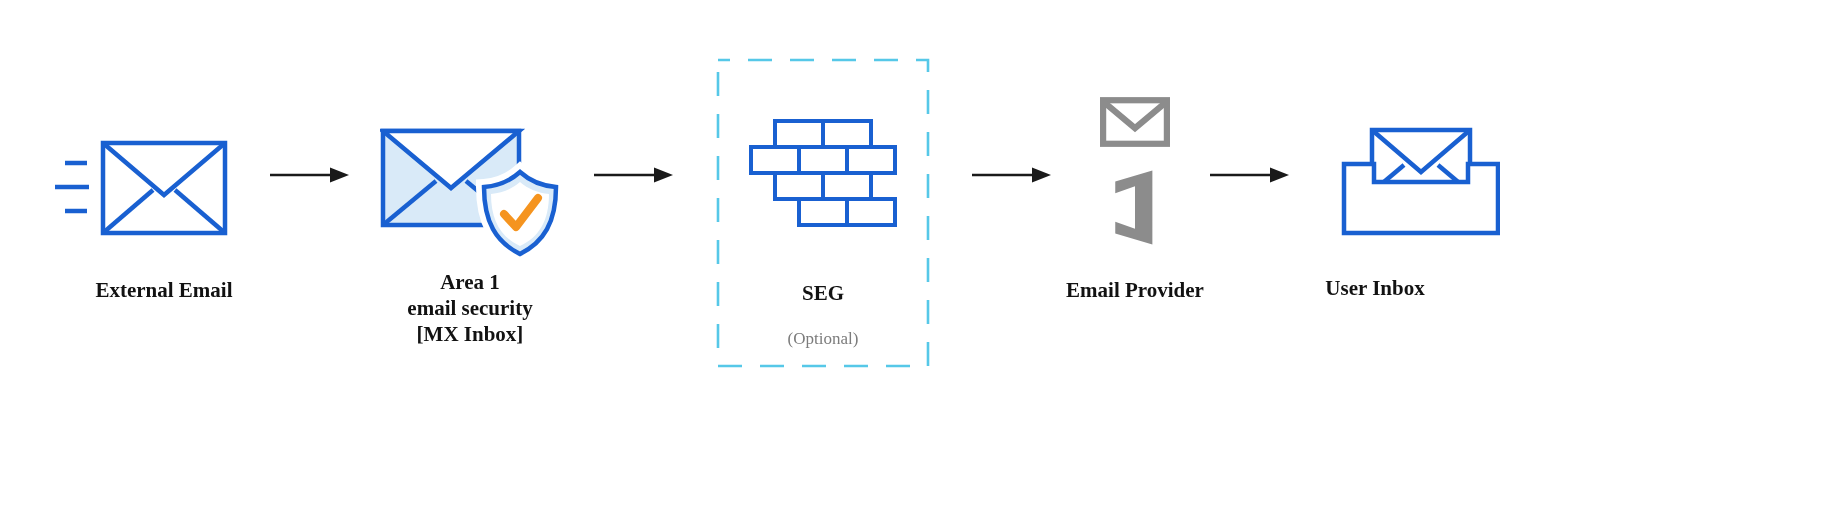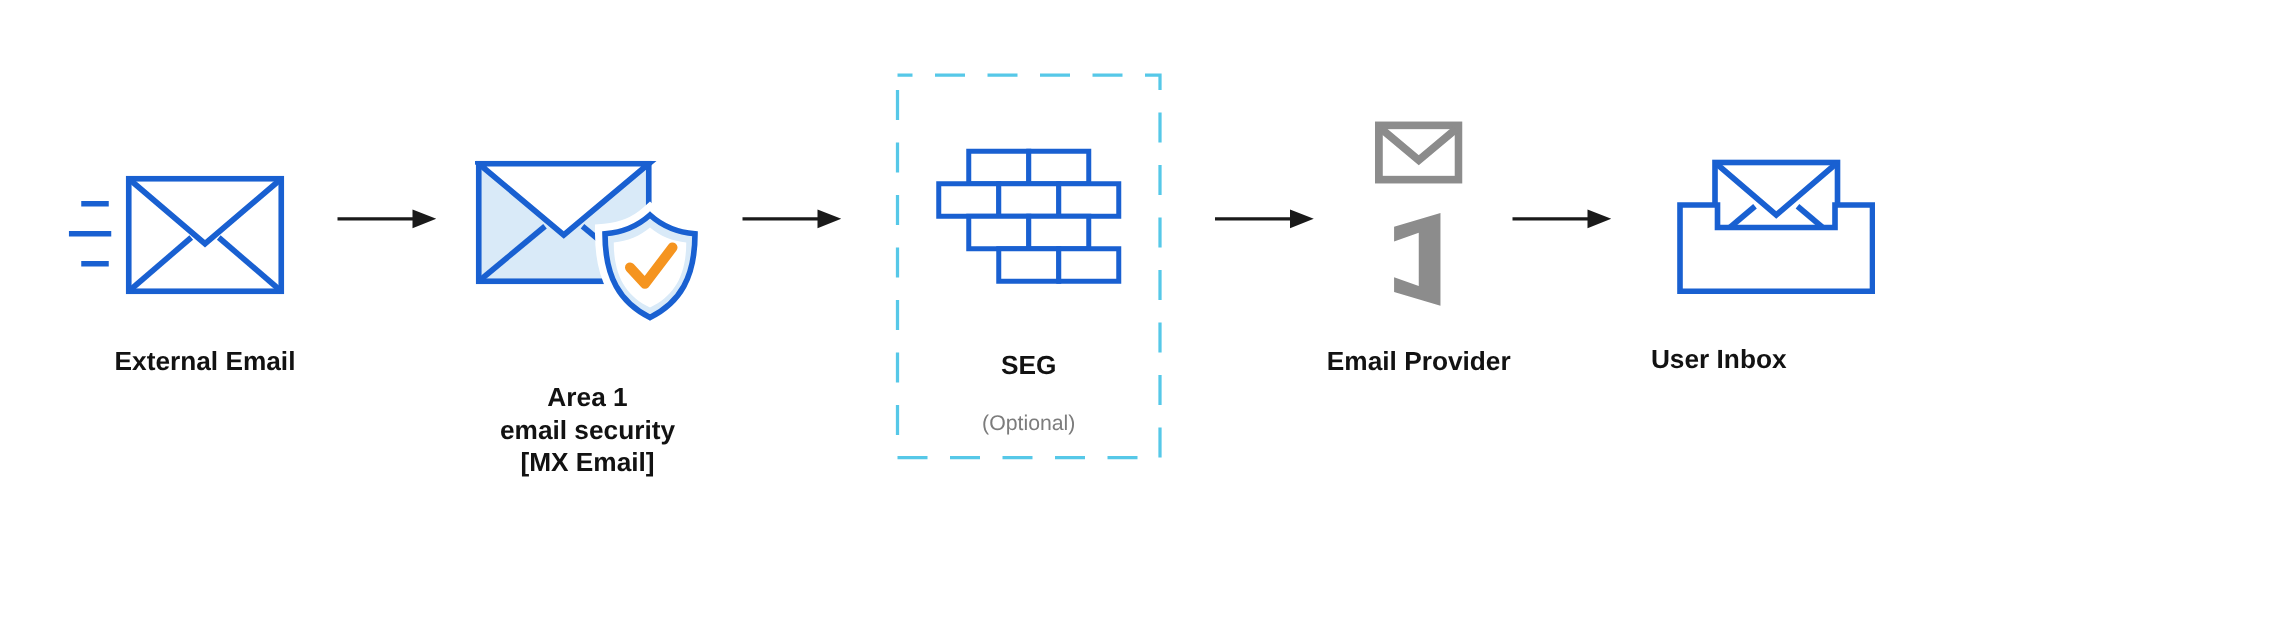--- a/index.html
+++ b/index.html
@@ -7,21 +7,21 @@
     --light-blue-fill:#D9EAF8;
     --dashed-cyan:#56C8E8;
     --gray-icon:#8C8C8C;
     --arrow-black:#1A1A1A;
     --label-text:#121212;
     --muted-text:#7C7C7C;
     --check-orange:#F5941F;
   }
   html,body{margin:0;padding:0;background:#fff;}
   body{font-family:"Liberation Sans","DejaVu Sans",sans-serif;}
-  .canvas{position:relative;width:1830px;height:509px;background:#ffffff;overflow:hidden;}
+  .canvas{position:relative;width:1830px;height:509px;background:#ffffff;overflow:hidden;font-family:Liberation Serif, serif;}
   .abs{position:absolute;}
   .node-label{
     position:absolute;transform:translateX(-50%);text-align:center;
     font-size:21px;font-weight:600;color:var(--label-text);line-height:26px;white-space:nowrap;
   }
   .sublabel{
     position:absolute;transform:translateX(-50%);text-align:center;
     font-size:17px;font-weight:400;color:var(--muted-text);white-space:nowrap;margin-top:32px;
   }
   
@@ -68,24 +68,24 @@
       <rect class="s-blue-f-light" x="3" y="3" width="136" height="94"></rect>
       <path class="s-blue-f-white" d="M 3,3 L 71,60 L 139,3 Z"></path>
       <path class="s-blue" d="M 3,97 L 56,53"></path>
       <path class="s-blue" d="M 139,97 L 86,53"></path>
       <path class="shield-halo" d="M 140,44 C 150,53 163,58 176,59 C 176,94 164,114 140,126 C 116,114 104,94 104,59 C 117,58 130,53 140,44 Z"></path>
       <path class="s-blue-f-light" d="M 140,44 C 150,53 163,58 176,59 C 176,94 164,114 140,126 C 116,114 104,94 104,59 C 117,58 130,53 140,44 Z"></path>
       <path class="shield-inner" d="M 140,54 C 148,61 158,65 169,66 C 169,93 159,109 140,118 C 121,109 111,93 111,66 C 122,65 132,61 140,54 Z"></path>
       <path class="s-orange" d="M 124,86 L 136,99 L 158,70"></path>
     </svg>
   </div>
-  <div class="node-label" style="left:470px;top:269px;margin-top:37px;">
+  <div class="node-label" style="left:470px;top:269px;">
     <div>Area 1</div>
     <div>email security</div>
-    <div>[MX Email]</div>
+    <div>[MX Inbox]</div>
   </div>
 
   <svg class="abs" style="left:592px;top:164px;" width="92" height="22" viewBox="0 0 92 22">
     <path class="arrow-shaft" d="M 2,11 H 66"></path>
     <polygon class="arrow-head" points="62,3.5 81,11 62,18.5"></polygon>
   </svg>
 
   <svg class="abs" style="left:716px;top:58px;" width="214" height="310" viewBox="0 0 214 310">
     <rect class="dash-rect" x="2" y="2" width="210" height="306"></rect>
   </svg>

